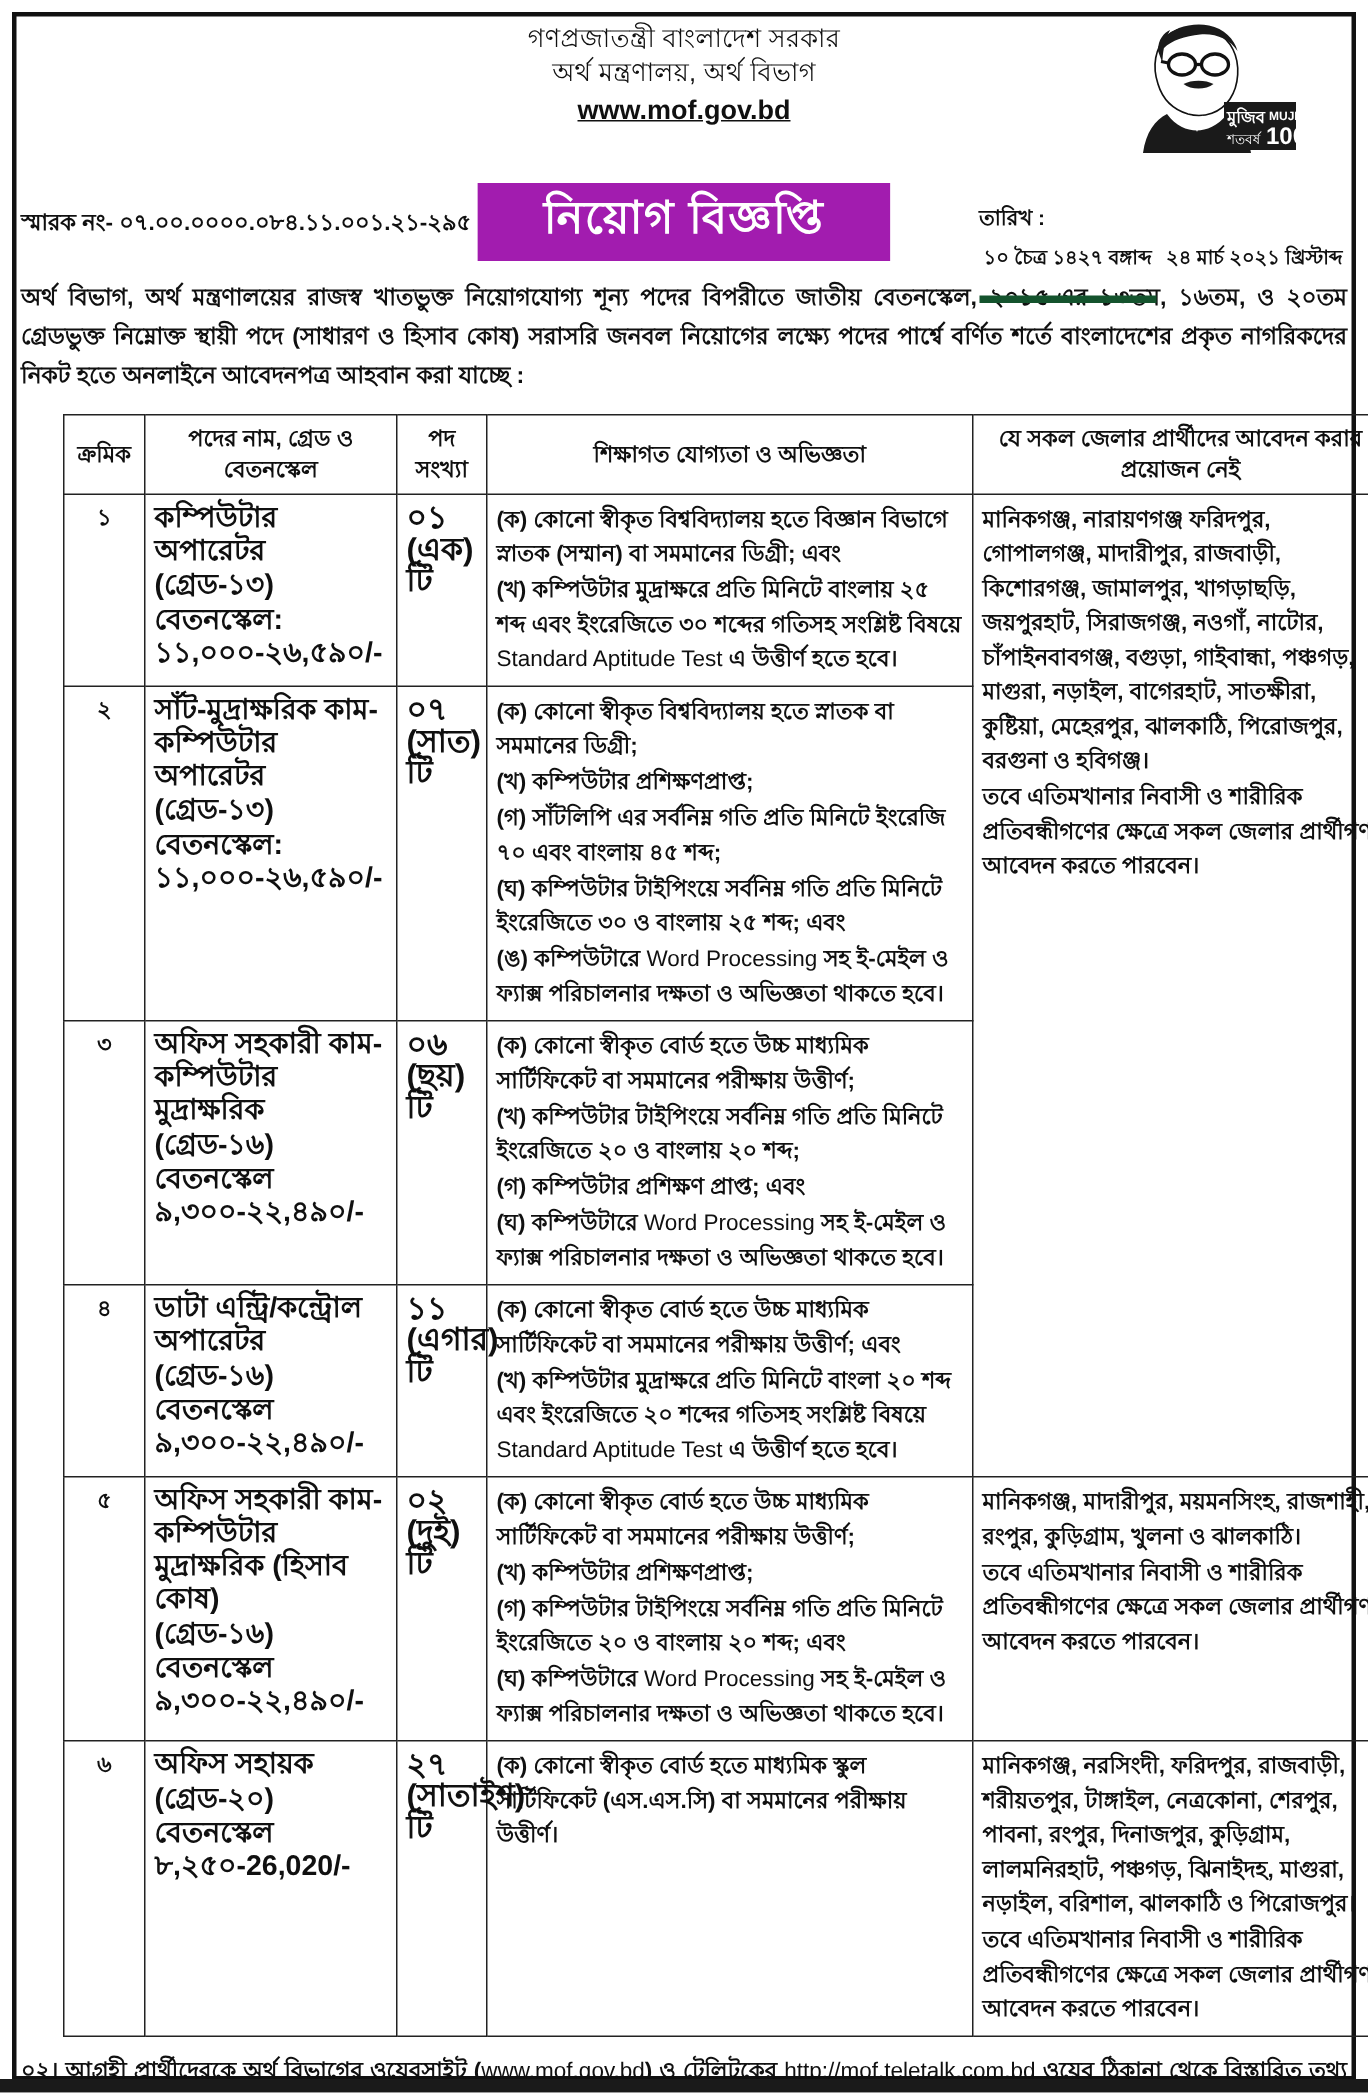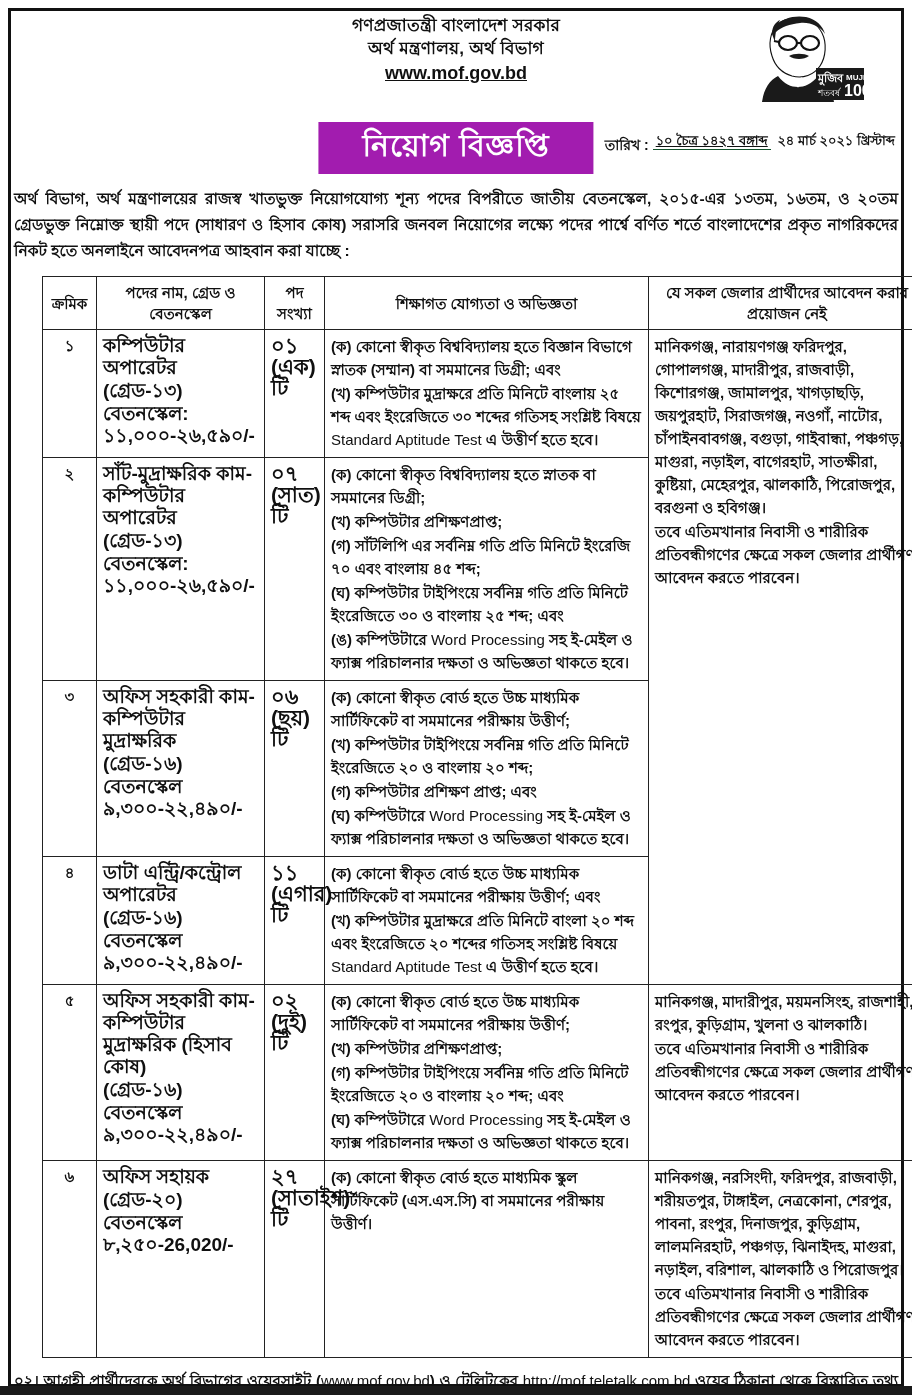--- a/index.html
+++ b/index.html
@@ -24,21 +24,21 @@
     box-sizing:border-box;
   }
 
   
   .hdr{position:relative;height:108px;}
   .hdr-center{
     text-align:center;
     padding-top:4px;
   }
   .hdr-center .l{
-    font-size:17px;line-height:23px;color:#101010;font-weight:700;
+    font-size:17px;line-height:23px;color:#101010;font-weight:400;
     letter-spacing:.2px;
   }
   .hdr-center .url{
     font-size:18px;line-height:26px;color:#101010;font-weight:700;
     text-decoration:underline;
   }
   .logo{
     position:absolute;right:30px;top:0px;width:120px;height:98px;
   }
   .logo svg{display:block;}
@@ -53,26 +53,26 @@
     position:absolute;left:50%;transform:translateX(-50%);
     top:4px;
     background:#a21caf;color:#ffffff;
     padding:6px 44px 10px 44px;
     font-size:30px;font-weight:700;line-height:36px;
     letter-spacing:1px;
     white-space:nowrap;
   }
   .date-box{
     position:absolute;right:0;top:6px;
-    display:flex;align-items:center;gap:4px;
-    font-size:13px;color:#101010;font-weight:600;
+    display:flex;gap:4px;
+    font-size:13px;color:#101010;font-weight:600;flex-direction:column;
   }
   .date-box .lbl{font-size:14px;padding-top:10px;}
   .date-box .stack{text-align:center;}
-  .date-box .stack .a{border-bottom:1px solid #14532d;padding:0 3px 1px 3px;white-space:nowrap;text-decoration:underline;}
+  .date-box .stack .a{border-bottom:5px solid #14532d;padding:0 3px 18px 3px;white-space:nowrap;}
   .date-box .stack .b{padding:1px 3px 0 3px;white-space:nowrap;}
 
   
   .intro{
     margin-top:6px;
     font-size:15.5px;line-height:26px;color:#101010;
     text-align:justify;font-weight:600;
   }
 
   
@@ -152,20 +152,21 @@
           <rect x="68" y="58" width="48" height="32" fill="#1a1a1a"></rect>
           <text x="70" y="72" font-family="DejaVu Sans, sans-serif" font-size="11" fill="#ffffff" font-weight="bold">মুজিব</text>
           <text x="70" y="86" font-family="DejaVu Sans, sans-serif" font-size="9" fill="#ffffff">শতবর্ষ</text>
           <text x="98" y="70" font-family="Liberation Sans, sans-serif" font-size="8" fill="#ffffff" font-weight="bold">MUJIB</text>
           <text x="96" y="86" font-family="Liberation Sans, sans-serif" font-size="16" fill="#ffffff" font-weight="bold">100</text>
         </svg>
       </div>
     </div>
 
     <div class="memoline">
+      <div class="memo-no">স্মারক নং- ০৭.০০.০০০০.০৮৪.১১.০০১.২১-২৯৫</div>
       <div class="title-band">নিয়োগ বিজ্ঞপ্তি</div>
       <div class="date-box">
         <span class="lbl">তারিখ :</span>
         <span class="stack">
           <span class="a">১০ চৈত্র ১৪২৭ বঙ্গাব্দ</span>
           <span class="b">২৪ মার্চ ২০২১ খ্রিস্টাব্দ</span>
         </span>
       </div>
     </div>
 

